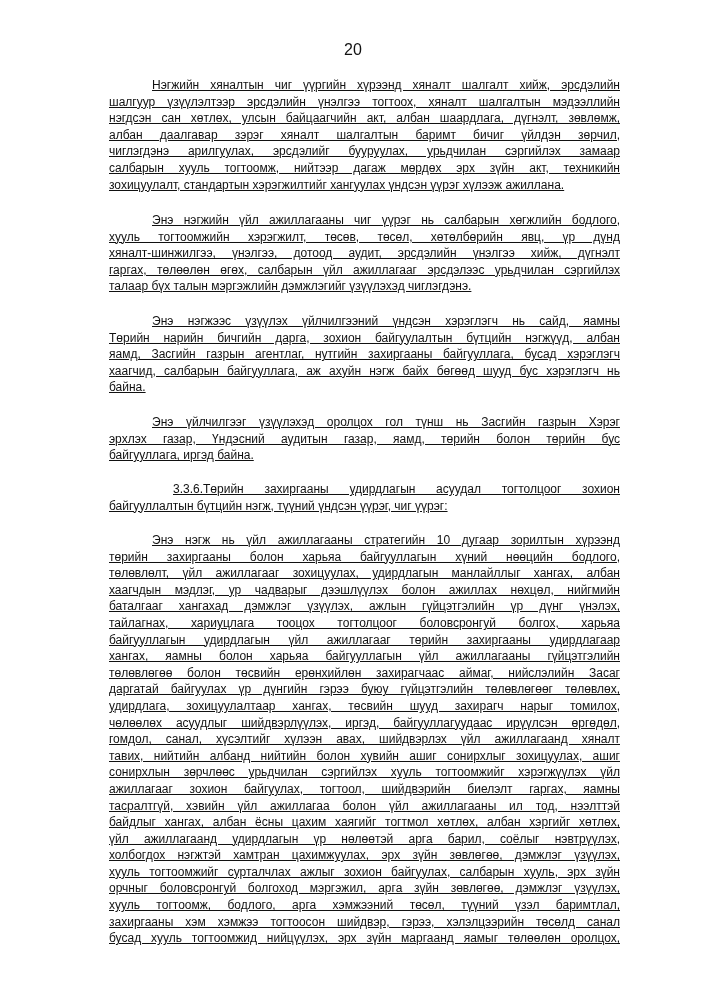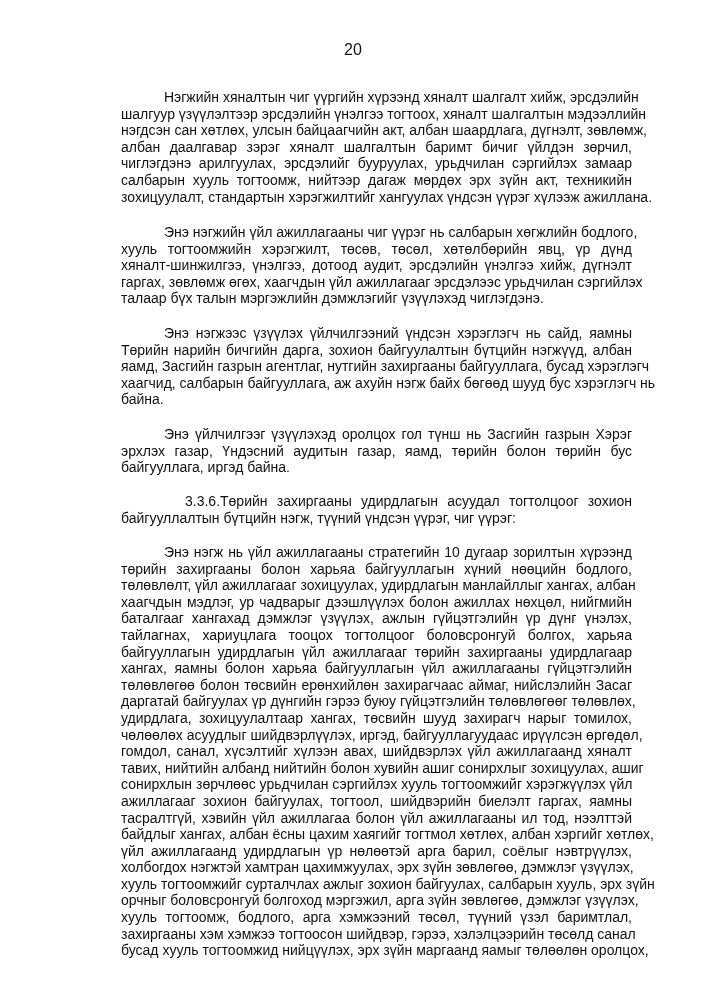--- a/index.html
+++ b/index.html
@@ -1,22 +1,22 @@
 <!DOCTYPE html>
 <html><head>
 <meta charset="utf-8">
 <style>
   html, body { margin: 0; padding: 0; background: #ffffff; }
   body { width: 706px; height: 1000px; position: relative; overflow: hidden;
          font-family: "Liberation Sans", sans-serif; color: #111111; }
   .page-number { position: absolute; top: 41px; left: 0; width: 706px; text-align: center;
                  font-size: 16px; line-height: 18px; }
   .content { position: absolute; left: 109px; top: 77px; width: 511px; }
-  .para { margin: 12px; font-size: 14px; line-height: 16.6px; text-align: justify;
-          text-align-last: left; }
+  .para { margin: 0; font-size: 12px; line-height: 16.6px; text-align: justify;
+          text-align-last: left; text-decoration: underline; }
   .para .line { display: block; text-align: justify; text-align-last: justify; white-space: nowrap; }
   .para .line.last { text-align-last: left; }
   .indent { padding-left: 43px; }
   .indent2 { padding-left: 64px; }
 </style>
 </head>
 <body>
 
 <div class="page-number">20</div>
 
@@ -29,21 +29,21 @@
     <span class="line">албан даалгавар зэрэг хяналт шалгалтын баримт бичиг үйлдэн зөрчил,</span>
     <span class="line">чиглэгдэнэ арилгуулах, эрсдэлийг бууруулах, урьдчилан сэргийлэх замаар</span>
     <span class="line">салбарын хууль тогтоомж, нийтээр дагаж мөрдөх эрх зүйн акт, техникийн</span>
     <span class="line last">зохицуулалт, стандартын хэрэгжилтийг хангуулах үндсэн үүрэг хүлээж ажиллана.</span>
   </div>
 
   <div class="para" style="position:absolute; top:135px; left:0; width:511px;">
     <span class="line indent">Энэ нэгжийн үйл ажиллагааны чиг үүрэг нь салбарын хөгжлийн бодлого,</span>
     <span class="line">хууль тогтоомжийн хэрэгжилт, төсөв, төсөл, хөтөлбөрийн явц, үр дүнд</span>
     <span class="line">хяналт-шинжилгээ, үнэлгээ, дотоод аудит, эрсдэлийн үнэлгээ хийж, дүгнэлт</span>
-    <span class="line">гаргах, зөвлөмж өгөх, хаагчдын үйл ажиллагааг эрсдэлээс урьдчилан сэргийлэх</span>
+    <span class="line">гаргах, төлөөлөн өгөх, салбарын үйл ажиллагааг эрсдэлээс урьдчилан сэргийлэх</span>
     <span class="line last">талаар бүх талын мэргэжлийн дэмжлэгийг үзүүлэхэд чиглэгдэнэ.</span>
   </div>
 
   <div class="para" style="position:absolute; top:236px; left:0; width:511px;">
     <span class="line indent">Энэ нэгжээс үзүүлэх үйлчилгээний үндсэн хэрэглэгч нь сайд, яамны</span>
     <span class="line">Төрийн нарийн бичгийн дарга, зохион байгуулалтын бүтцийн нэгжүүд, албан</span>
     <span class="line">яамд, Засгийн газрын агентлаг, нутгийн захиргааны байгууллага, бусад хэрэглэгч</span>
     <span class="line">хаагчид, салбарын байгууллага, аж ахуйн нэгж байх бөгөөд шууд бус хэрэглэгч нь</span>
     <span class="line last">байна.</span>
   </div>

